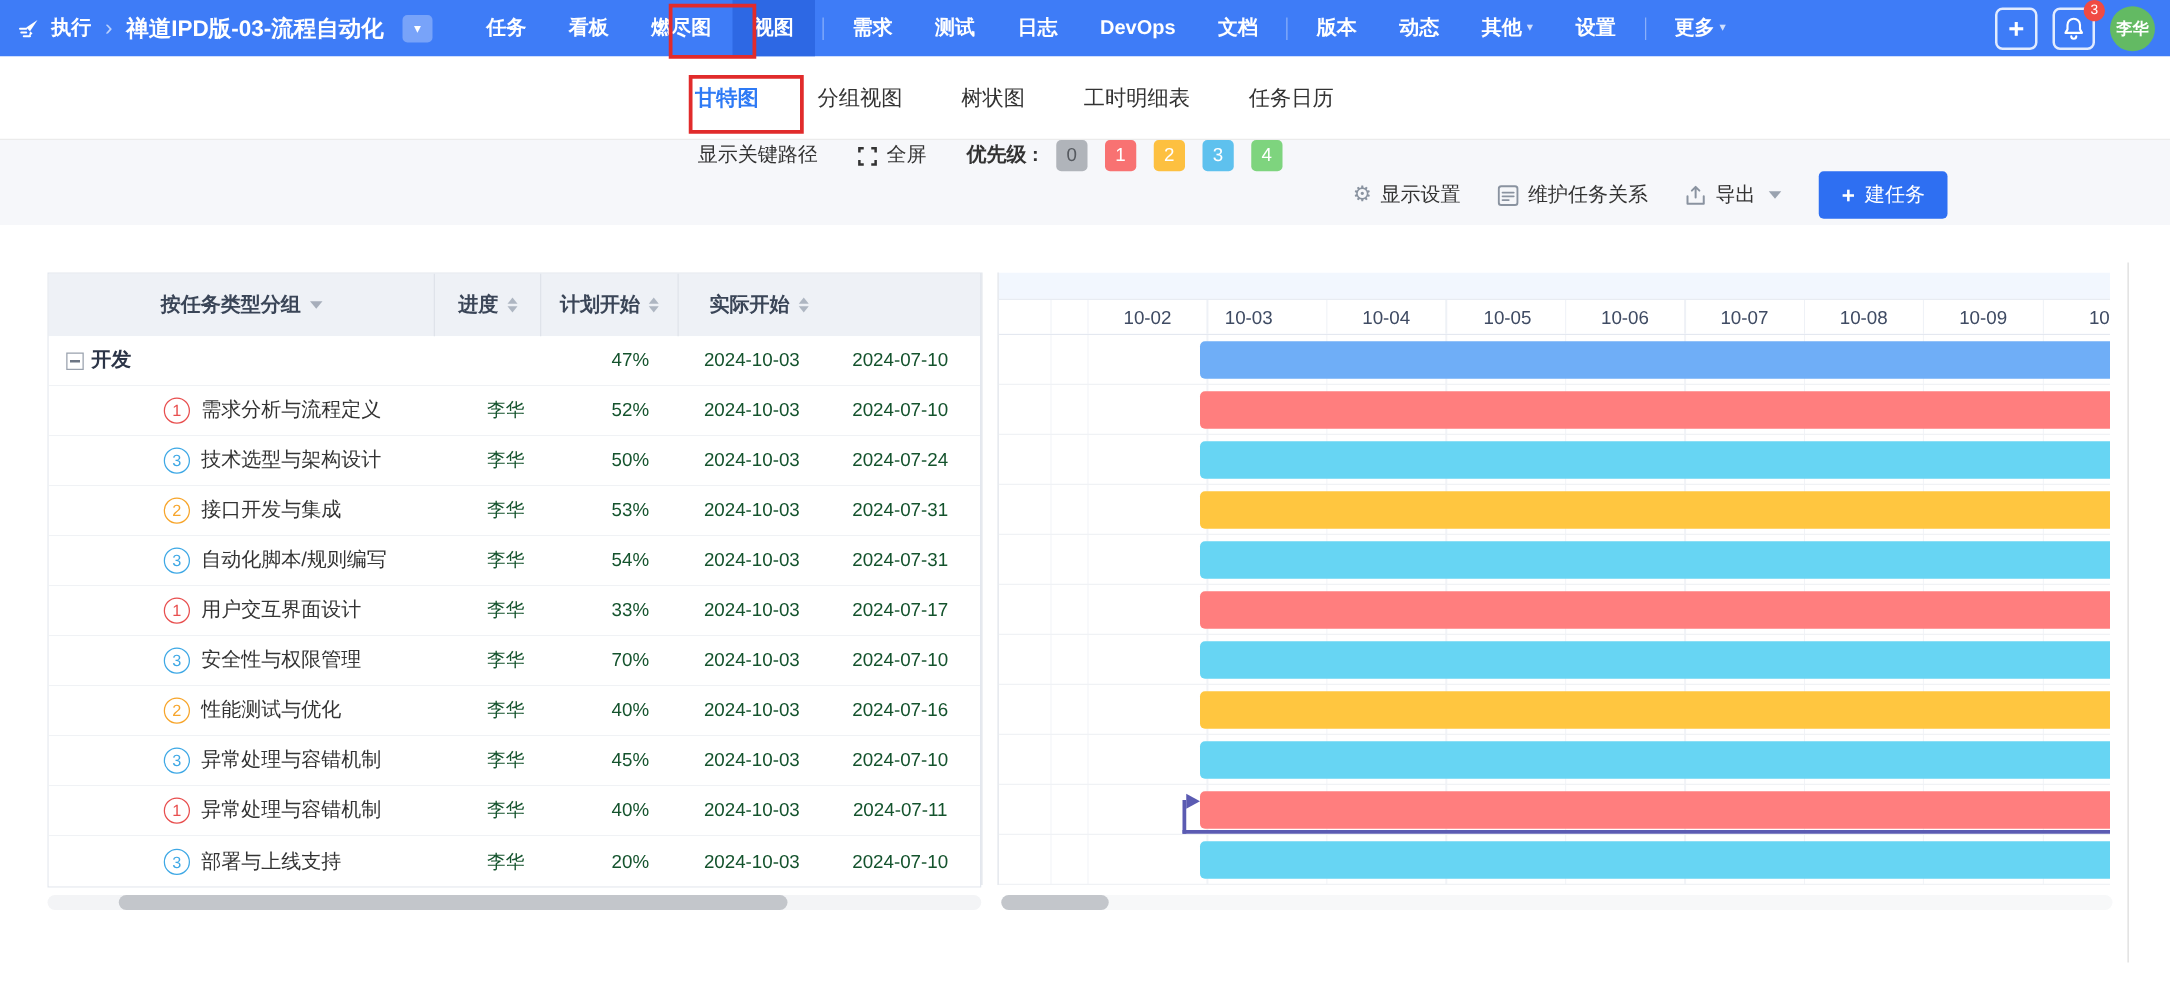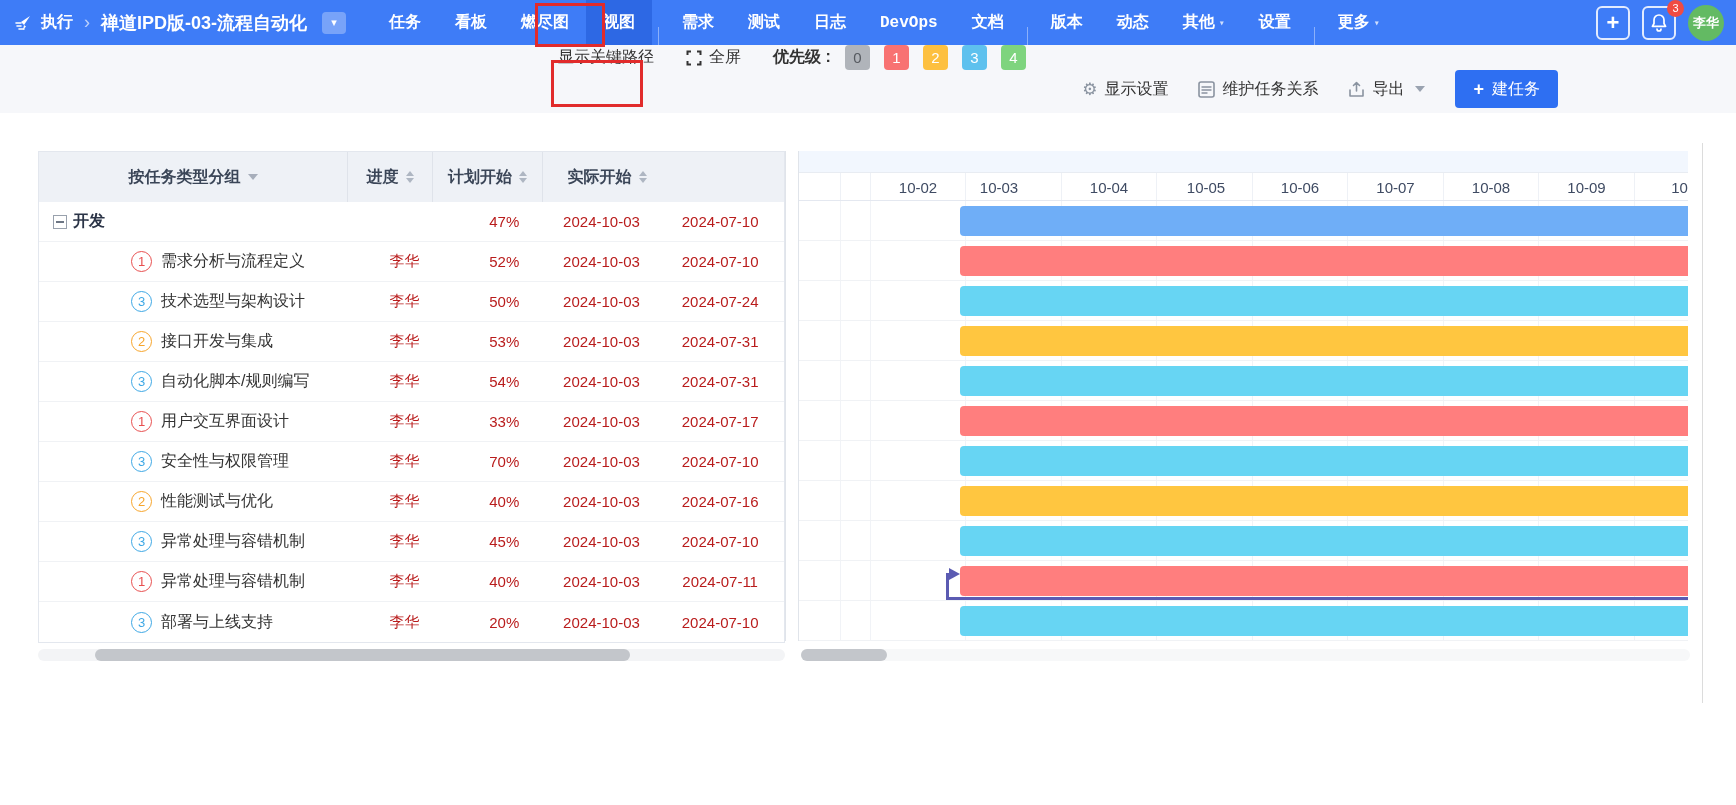--- a/index.html
+++ b/index.html
@@ -9,21 +9,21 @@
 
   
   .navbar { height:45px; background:#3e7cf7; display:flex; align-items:center;
             color:#fff; padding:0 12px 0 14px; position:relative; z-index:5; }
   .nav-left { display:flex; align-items:center; gap:9px; white-space:nowrap; }
   .nav-left .exec { font-size:16px; font-weight:bold; }
   .crumb-sep { color:rgba(255,255,255,.65); font-size:18px; margin:0 2px; }
   .proj-name { font-size:18px; font-weight:bold; }
   .proj-caret { width:24px; height:22px; background:rgba(255,255,255,.3); border-radius:4px;
                 display:flex; align-items:center; justify-content:center; font-size:11px; margin-left:6px; }
-  .nav-menu { display:flex; align-items:flex-end; height:100%; margin-left:26px;font-family:Liberation Mono, monospace; }
+  .nav-menu { display:flex; align-items:center; height:100%; margin-left:26px; }
   .nav-item { height:100%; display:flex; align-items:center; padding:0 17px;
               font-size:16px; font-weight:bold; cursor:pointer; white-space:nowrap; }
   .nav-item.active { background:#2d68e4; }
   .nav-item .dd { font-size:10px; color:rgba(255,255,255,.75); margin-left:4px; }
   .nav-div { width:1px; height:18px; background:rgba(255,255,255,.4); margin:0 6px; }
   .nav-right { margin-left:auto; display:flex; align-items:center; gap:12px; }
   .sq-btn { width:34px; height:34px; border:2px solid rgba(255,255,255,.85); border-radius:6px;
             display:flex; align-items:center; justify-content:center; position:relative; }
   .sq-btn .plus { font-size:22px; line-height:1; font-weight:bold; }
   .badge { position:absolute; top:-8px; right:-10px; min-width:17px; height:17px; background:#f04b43;
@@ -65,21 +65,21 @@
   .th:last-child { border-right:none; }
   .sorter { display:flex; flex-direction:column; margin-left:7px; }
   .tri-up { width:0; height:0; border-left:4px solid transparent; border-right:4px solid transparent;
             border-bottom:5px solid #aeb6c2; margin-bottom:2px; }
   .tri-dn { width:0; height:0; border-left:4px solid transparent; border-right:4px solid transparent;
             border-top:5px solid #aeb6c2; }
   .tri-solo { width:0; height:0; border-left:5px solid transparent; border-right:5px solid transparent;
               border-top:6px solid #a7aebb; margin-left:7px; }
   .trow { display:flex; height:40px; border-bottom:1px solid #f0f2f5; background:#fff; }
   .trow:last-child { border-bottom:none; }
-  .td { display:flex; align-items:center; justify-content:center; font-size:15px; color:#b91c1c; }
+  .td { display:flex; align-items:center; justify-content:center; font-size:15px; color:#14532d; }
   .td.name { justify-content:flex-start; color:#333; }
   .collapse-box { width:14px; height:14px; border:1px solid #99a1ad; position:relative;
                   margin:0 6px 0 14px; flex:none; cursor:pointer; }
   .collapse-box::after { content:""; position:absolute; left:2px; right:2px; top:50%; height:2px;
                          margin-top:-1px; background:#6d7684; }
   .group-name { font-size:16px; font-weight:bold; color:#2b3447; }
   .pri-circle { width:21px; height:21px; border-radius:50%; border:1px solid; flex:none;
                 display:flex; align-items:center; justify-content:center; font-size:13px;
                 margin:0 9px 0 92px; background:#fff; }
   .task-name { font-size:16px; color:#333; }
@@ -200,20 +200,29 @@
             <path d="M9 2 a5 5 0 0 1 5 5 v3.5 l1.6 2.8 H2.4 L4 10.5 V7 a5 5 0 0 1 5-5 Z" fill="none" stroke="#fff" stroke-width="1.7" stroke-linejoin="round"></path>
             <path d="M7 16 a2 2 0 0 0 4 0" fill="none" stroke="#fff" stroke-width="1.7" stroke-linecap="round"></path>
           </svg>
         </span>
         <span class="badge">3</span>
       </div>
       <div class="avatar">李华</div>
     </div>
   </header>
 
+  <div class="tabbar">
+    <div class="tabs" id="tabs">
+        <span class="tab active">甘特图</span>
+        <span class="tab">分组视图</span>
+        <span class="tab">树状图</span>
+        <span class="tab">工时明细表</span>
+        <span class="tab">任务日历</span>
+      </div>
+  </div>
 
   <div class="toolbar">
     <div class="tb-left">
       <span class="tb-item">显示关键路径</span>
       <span class="tb-item">
         <span>
           <svg width="16" height="16" viewBox="0 0 16 16">
             <path d="M1.5 5 V1.5 H5 M11 1.5 H14.5 V5 M14.5 11 V14.5 H11 M5 14.5 H1.5 V11" fill="none" stroke="#333" stroke-width="2"></path>
           </svg>
         </span>

